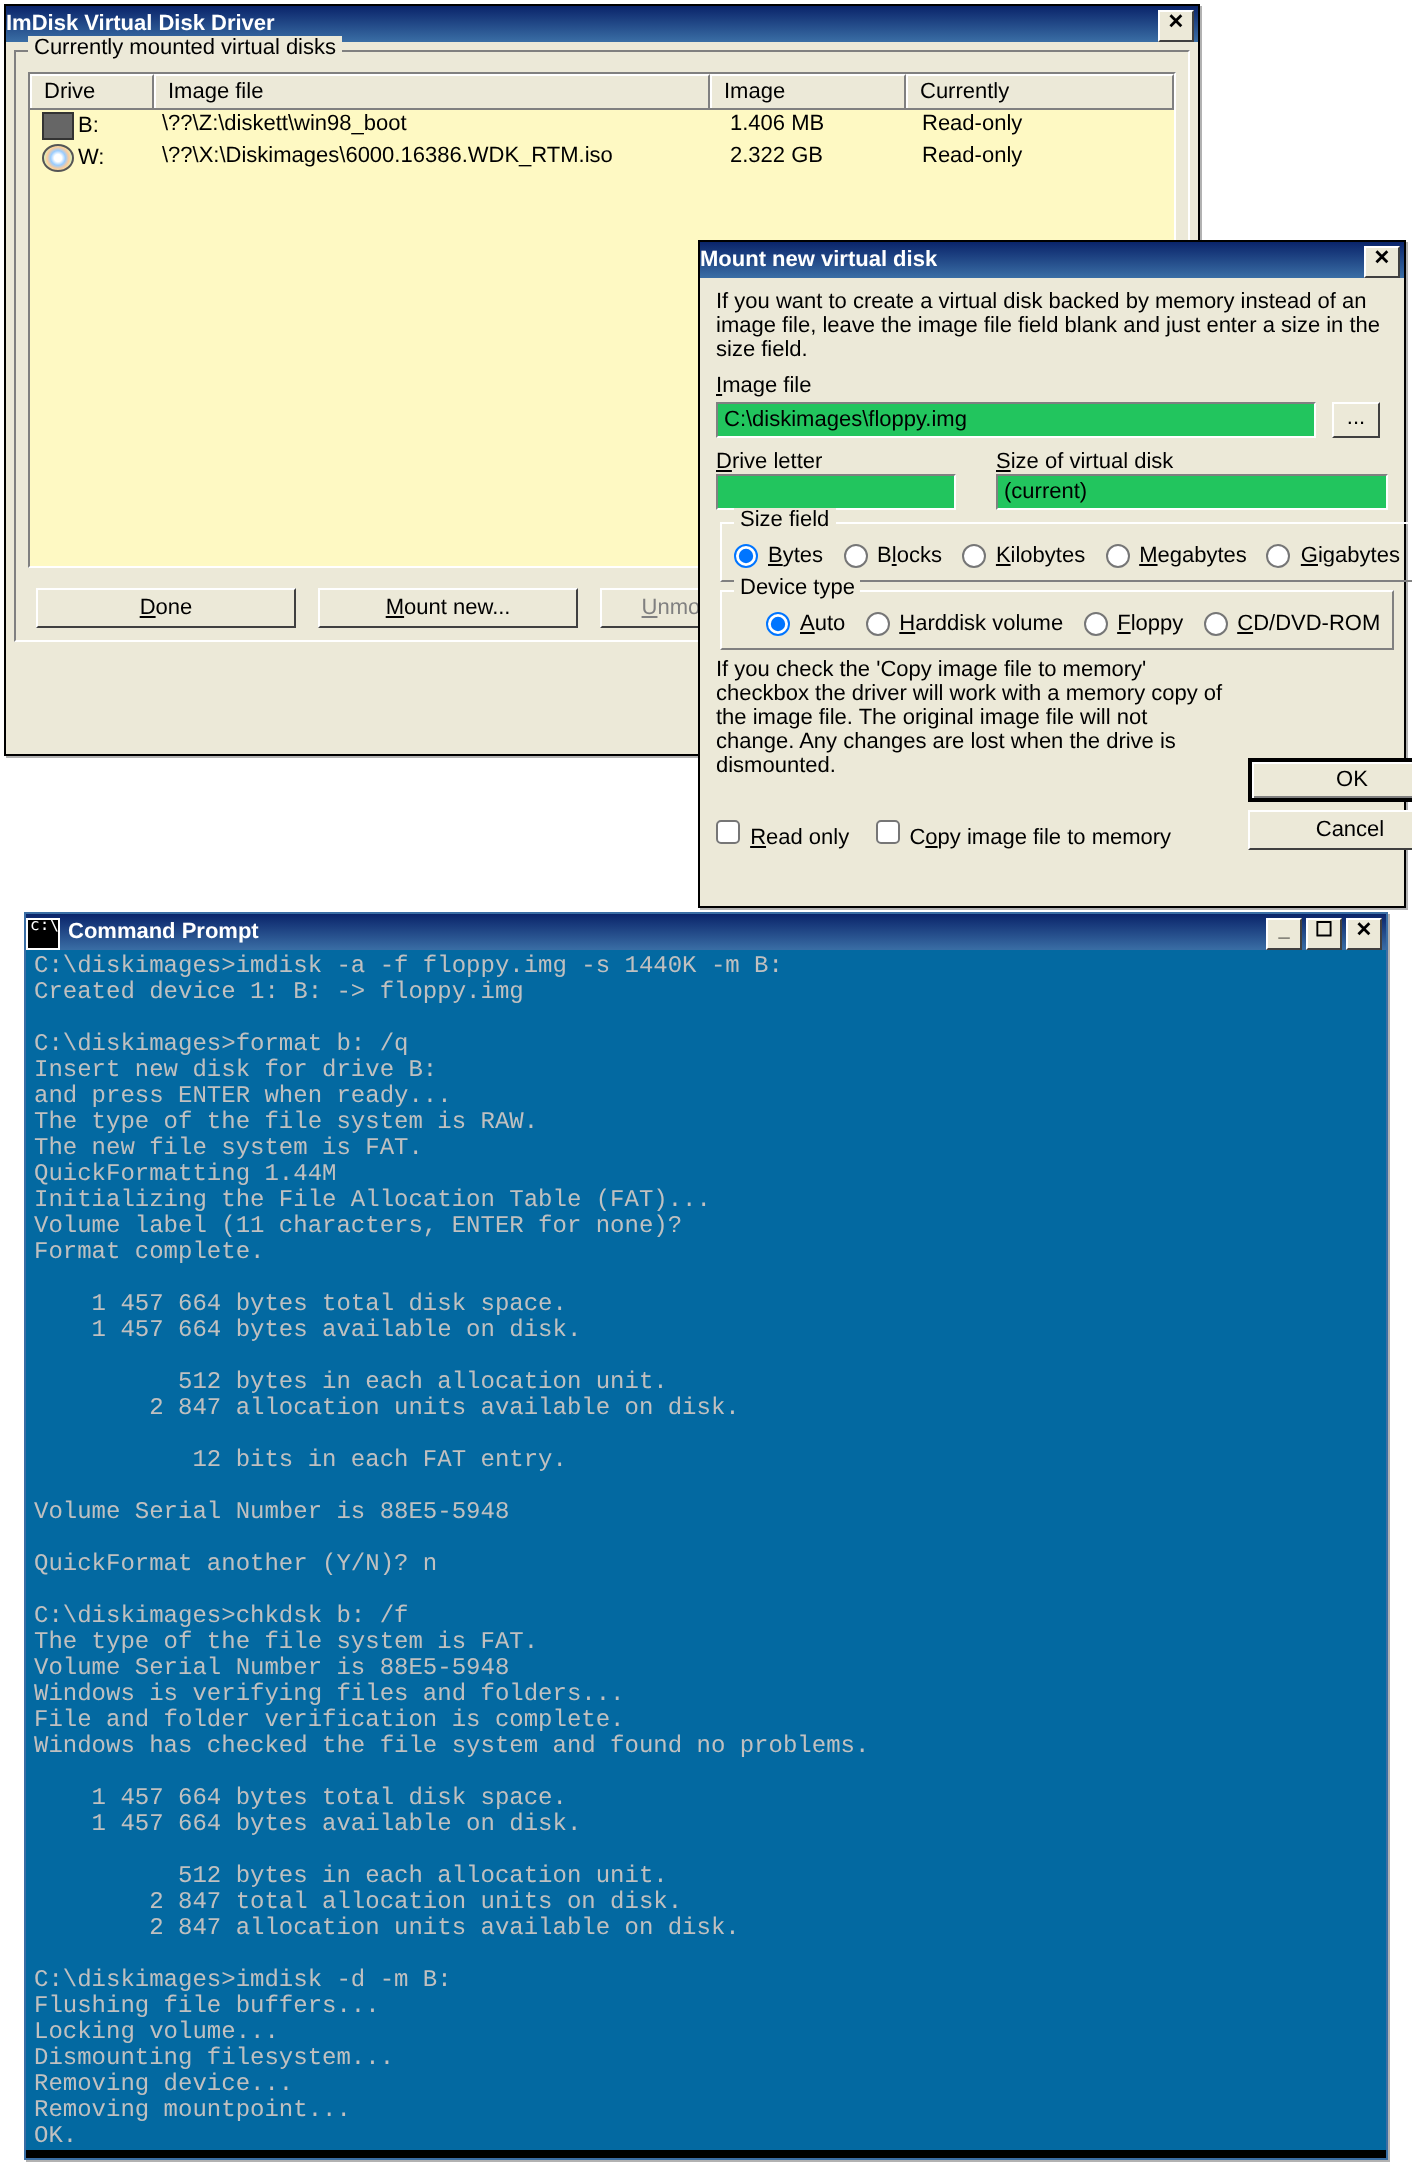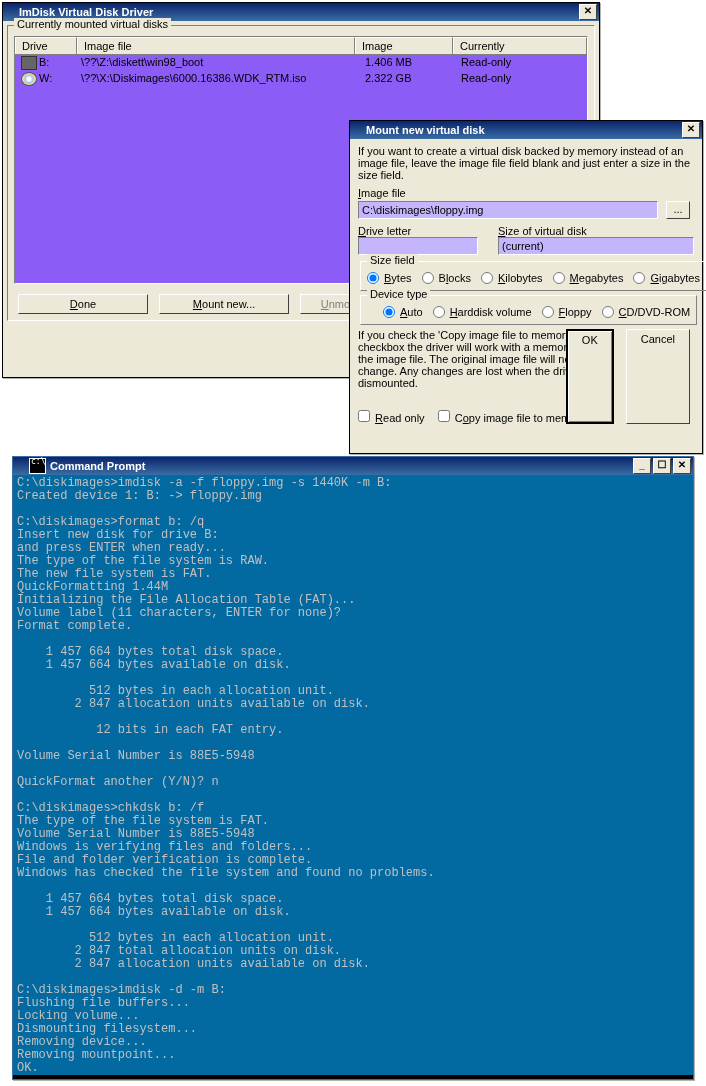--- a/index.html
+++ b/index.html
@@ -1,38 +1,38 @@
 <!DOCTYPE html>
 <html><head>
 <meta charset="utf-8">
 <style>
   html,body{margin:0;padding:0;background:#fff;font-family:"Tahoma","MS Sans Serif",Arial,sans-serif;font-size:11px;color:#000;width:706px;height:1086px;position:relative}
   .window{position:absolute;border:1px solid #000;background:#ece9d8;box-shadow:1px 1px 0 rgba(0,0,0,0.3)}
-  .titlebar{background:linear-gradient(180deg,#0a246a 0%,#3a6ea5 100%);color:#fff;height:18px;line-height:18px;padding:0 2px 0 16px;display:flex;align-items:center;font-weight:bold;font-size:11px}
+  .titlebar{background:linear-gradient(180deg,#0a246a 0%,#3a6ea5 100%);color:#fff;height:18px;line-height:18px;padding:0 2px 0 0;display:flex;align-items:flex-end;font-weight:bold;font-size:11px}
   .titlebar .title{flex:1;white-space:nowrap;overflow:hidden}
   .titlebar .btn, .titlebar .closebtn{width:16px;height:14px;background:#ece9d8;border:1px solid #fff;border-right-color:#404040;border-bottom-color:#404040;margin-left:2px;font-family:"Arial";font-size:10px;line-height:12px;text-align:center;color:#000;cursor:default}
   .inner{padding:2px 4px}
   .groupbox{border:1px solid #808080;border-top-color:#fff;border-left-color:#fff;position:relative;margin:4px 2px;padding:8px 6px 6px 6px}
   .legend{position:absolute;top:-8px;left:6px;background:#ece9d8;padding:0 3px;font-size:11px;white-space:nowrap}
-  .list-area{background:#8b5cf6;border:1px solid #808080;border-right-color:#fff;border-bottom-color:#fff;height:246px;overflow:auto}
+  .list-area{background:#fef9c3;border:1px solid #808080;border-right-color:#fff;border-bottom-color:#fff;height:246px;overflow:auto}
   .list-header{display:flex;background:#ece9d8;border-bottom:1px solid #808080;font-size:11px}
   .list-header div{padding:2px 6px;border-right:1px solid #808080;border-top:1px solid #fff;border-left:1px solid #fff;white-space:nowrap;cursor:default}
   .col-drive{width:48px}
   .col-image{flex:1}
   .col-size{width:84px}
   .col-prop{width:120px}
   .row{display:flex;font-size:11px}
   .row div{padding:1px 6px;white-space:nowrap}
   .icon{display:inline-block;width:14px;height:12px;margin-right:2px;vertical-align:middle}
   .icon-floppy{background:#666;border:1px solid #333}
   .icon-cd{border-radius:50%;background:radial-gradient(circle,#fff 20%,#9cf 40%,#fc9 60%,#cfc 80%,#aaa 100%);border:1px solid #555}
   .button{background:#ece9d8;border:1px solid #404040;border-top-color:#fff;border-left-color:#fff;padding:3px 14px;font-size:11px;text-align:center;cursor:default;width:100px;display:inline-block;margin:0 4px}
   .button.disabled{color:#808080}
   .button.default{border:2px solid #000;border-top-color:#000;border-left-color:#000;box-shadow:inset 1px 1px 0 #fff,inset -1px -1px 0 #808080}
-  .textbox{background:#c4b5fd;border:1px solid #808080;border-right-color:#fff;border-bottom-color:#fff;padding:2px 3px;font-size:11px;box-sizing:border-box}
+  .textbox{background:#22c55e;border:1px solid #808080;border-right-color:#fff;border-bottom-color:#fff;padding:2px 3px;font-size:11px;box-sizing:border-box}
   label{font-size:11px}
   .radio-row{display:flex;gap:10px;align-items:flex-end;flex-wrap:nowrap}
   .radio-row label{display:flex;align-items:center;gap:3px;white-space:nowrap}
   input[type=radio],input[type=checkbox]{margin:0 2px 0 0;width:12px;height:12px}
   u{text-decoration:underline}
   
   .cmd{position:absolute;border:1px solid #3a6ea5;background:#000;color:#c0c0c0}
   .cmd .titlebar{background:linear-gradient(180deg,#0a246a 0%,#3a6ea5 100%)}
   .cmd-body{background:#0369a1;color:#c0c0c0;font-family:"Lucida Console","Courier New",monospace;font-size:12px;line-height:13px;padding:2px 4px;white-space:pre;overflow:hidden;height:596px}
   .sysicon{width:14px;height:14px;margin-right:4px;display:inline-block}
@@ -152,21 +152,21 @@
           </label>
       </div>
     </fieldset>
 
     <div style="display:flex;gap:6px;margin-top:4px">
       <div style="flex:1">
         <div style="margin-bottom:21px">If you check the 'Copy image file to memory' checkbox the driver will work with a memory copy of the image file. The original image file will not change. Any changes are lost when the drive is dismounted.</div>
         <label style="margin-right:10px"><input type="checkbox" style=""> <u>R</u>ead only</label>
         <label><input type="checkbox" style=""> C<u>o</u>py image file to memory</label>
       </div>
-      <div style="width:74px;display:flex;gap:4px;justify-content:flex-end">
+      <div style="width:74px;display:flex;flex-direction:column;gap:4px;justify-content:flex-end">
         <span class="button default" style="width:72px">OK</span>
         <span class="button" style="width:72px">Cancel</span>
       </div>
     </div>
 
   </div>
 </div>
 
 <div class="cmd window" style="left:12px;top:456px;width:680px;height:622px">
   <div class="titlebar">

